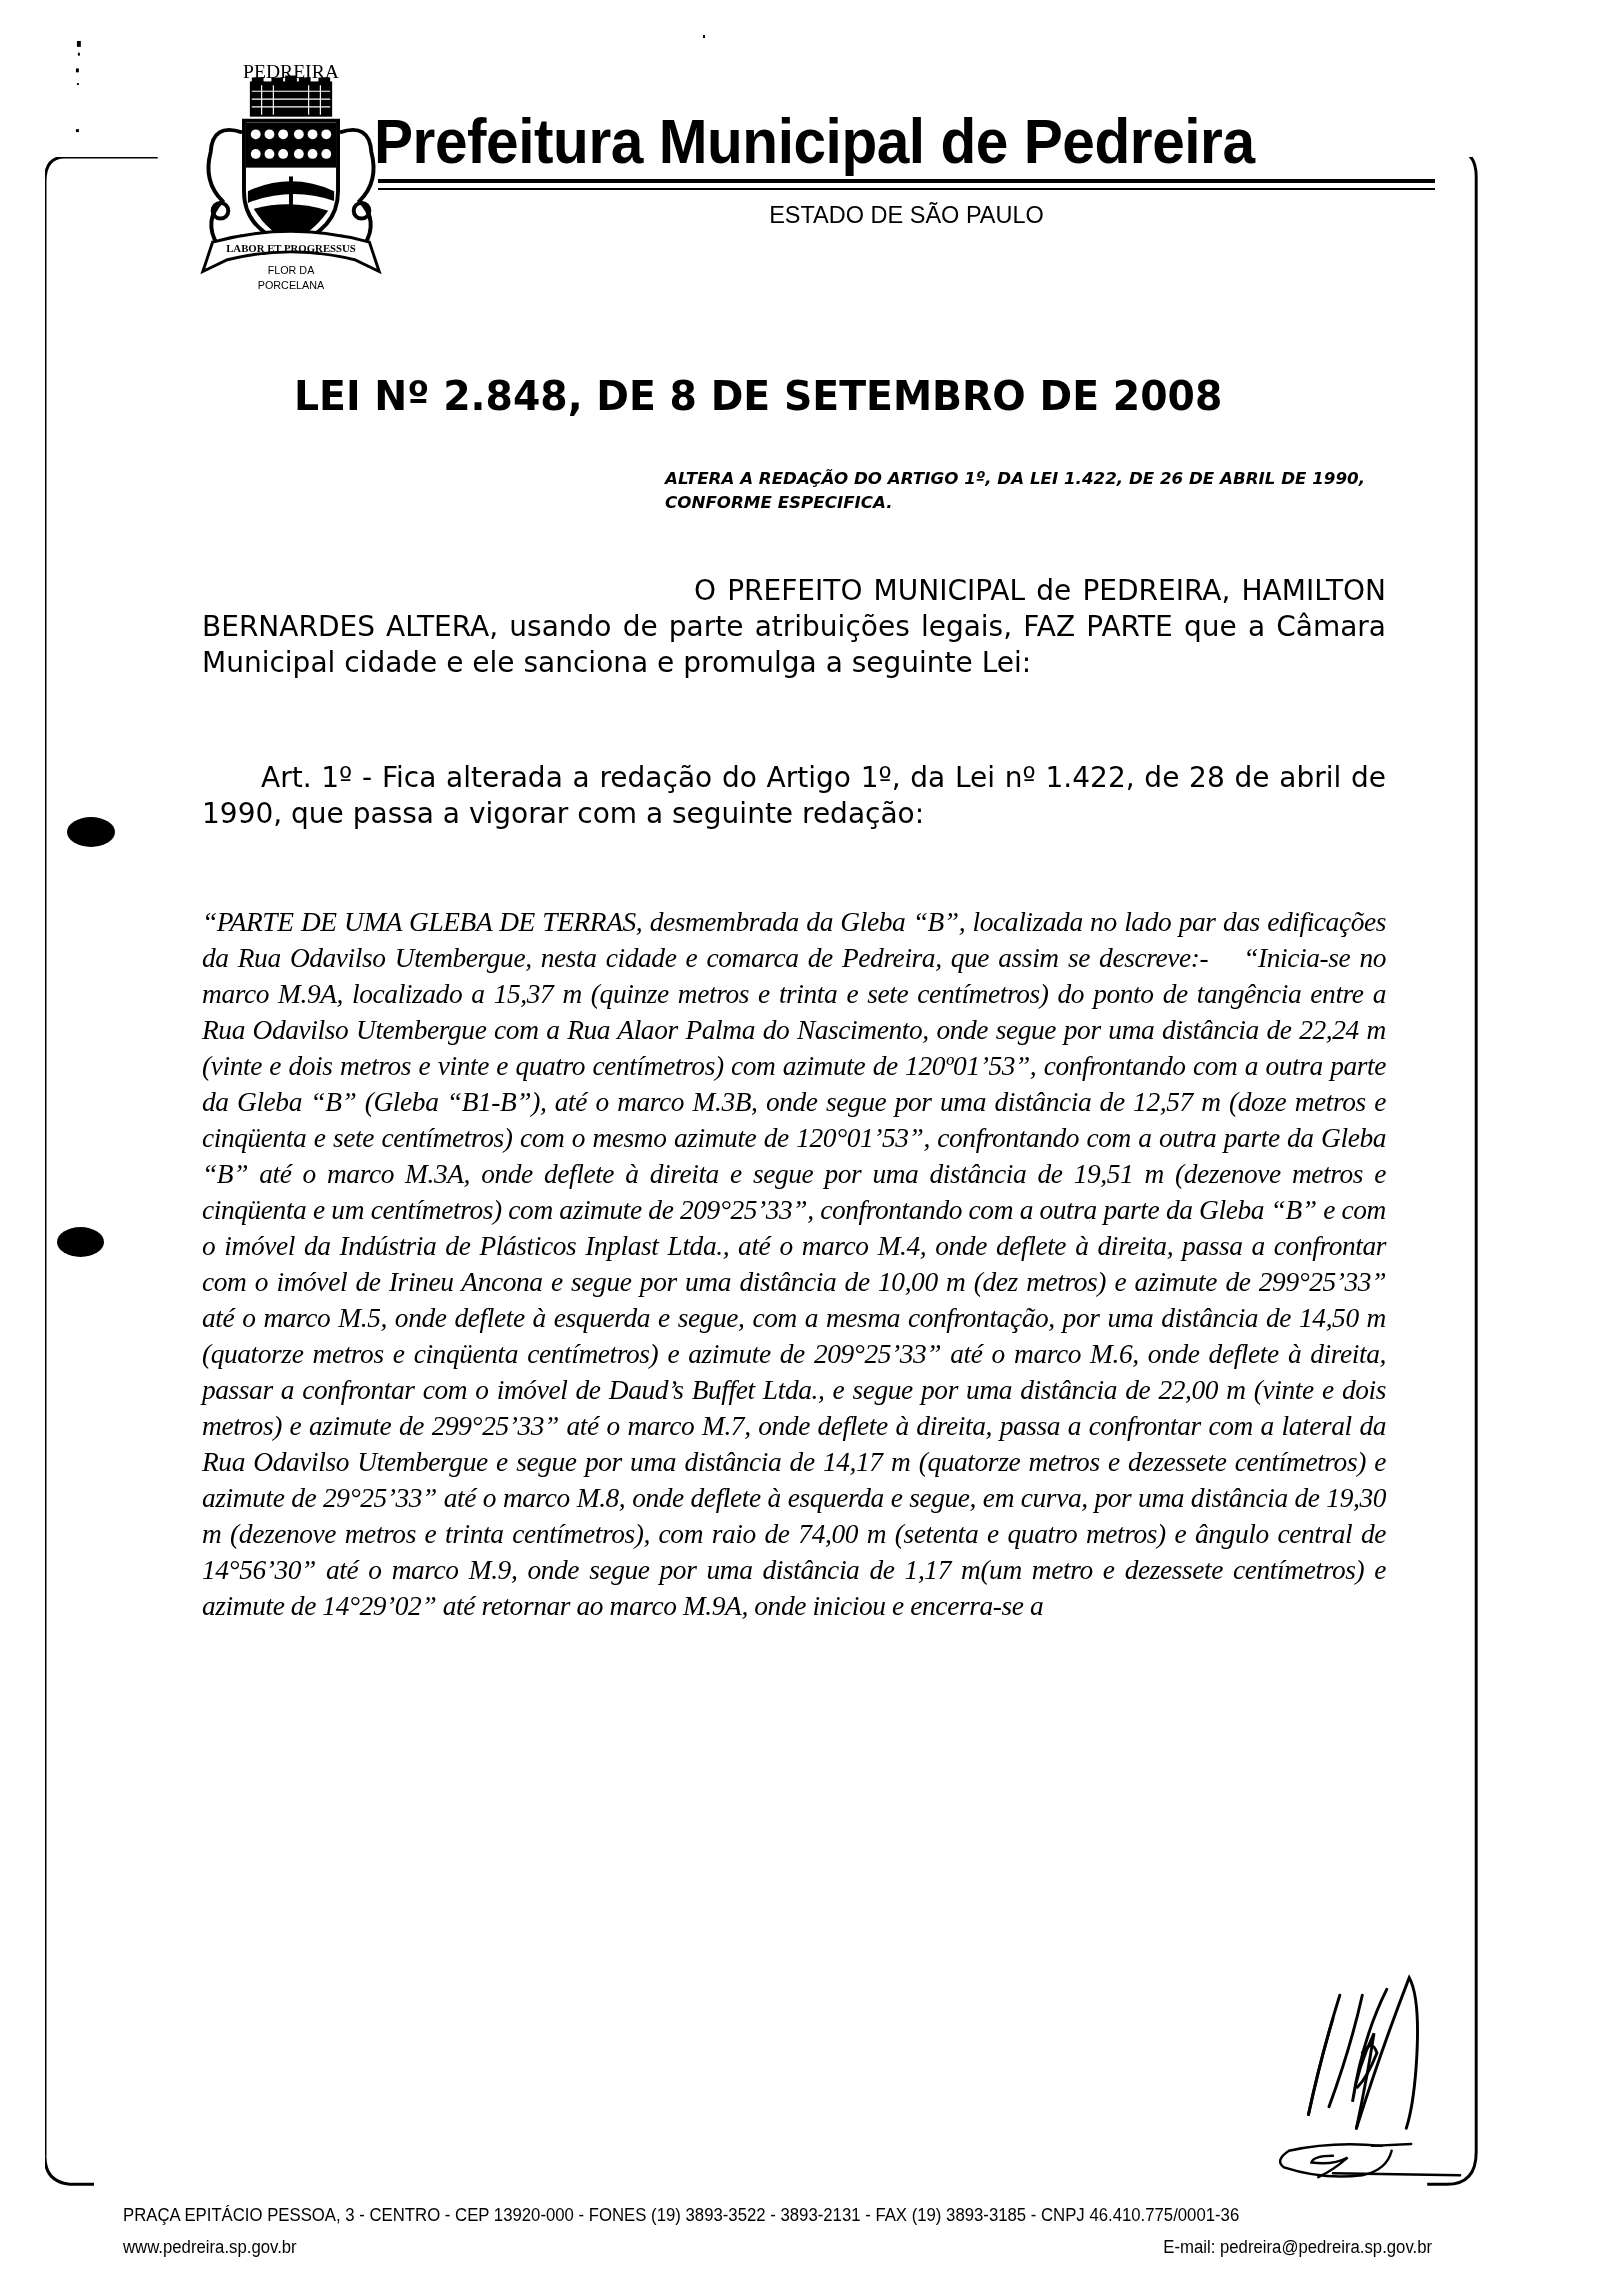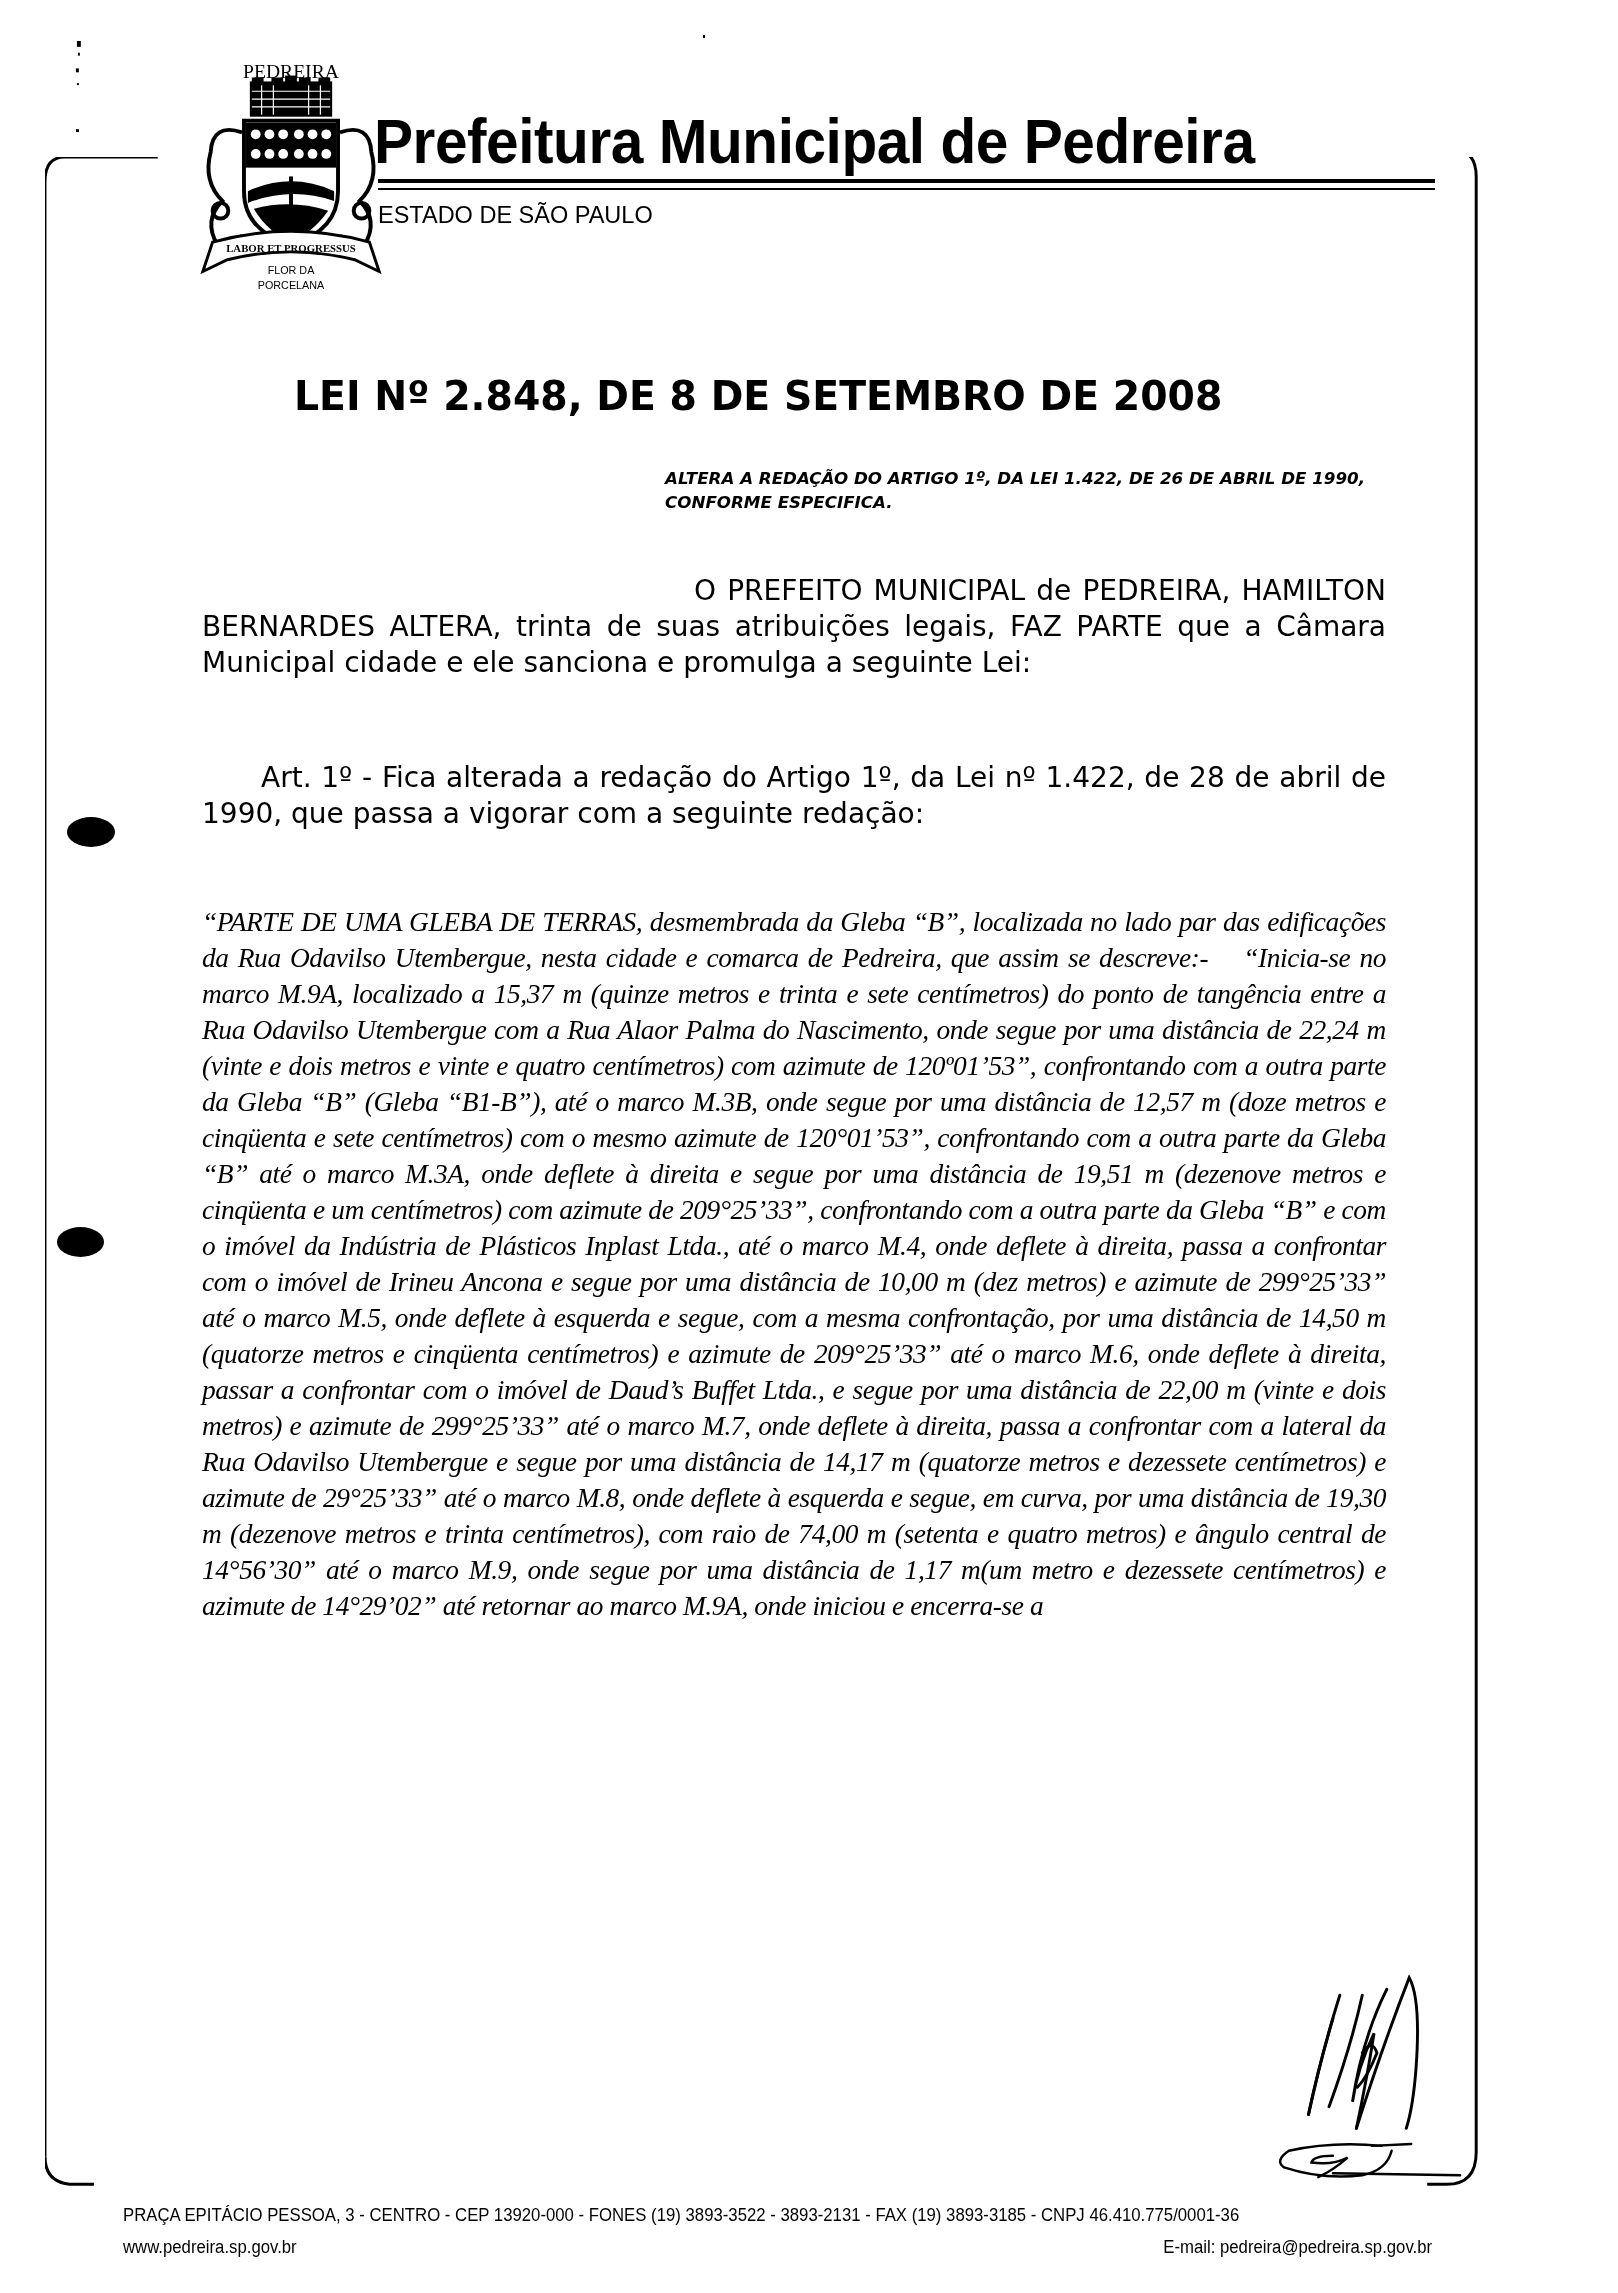--- a/index.html
+++ b/index.html
@@ -71,20 +71,21 @@
       top: 188px;
       width: 1057px;
       height: 2px;
       background: #000;
     }
     .header-sub {
       position: absolute;
       left: 378px;
       top: 204px;
       width: 1057px;
+      text-align: center;
       font-family: "Liberation Sans", sans-serif;
       font-size: 23.5px;
       line-height: 1;
     }
 
     
     .law-title {
       position: absolute;
       left: 294px;
       top: 376px;
@@ -286,21 +287,21 @@
 <div class="header-title">Prefeitura Municipal de Pedreira</div>
 <div class="header-rule-1"></div>
 <div class="header-rule-2"></div>
 <div class="header-sub">ESTADO DE SÃO PAULO</div>
 
 <div class="law-title">LEI Nº 2.848, DE 8 DE SETEMBRO DE 2008</div>
 <div class="law-ementa">ALTERA A REDAÇÃO DO ARTIGO 1º, DA LEI 1.422, DE 26 DE ABRIL DE 1990, CONFORME ESPECIFICA.</div>
 
 <div class="body-text preamble">
   <span class="indent-big"></span><span class="bold">O PREFEITO MUNICIPAL de PEDREIRA,</span>
-  <span class="bold">HAMILTON BERNARDES ALTERA,</span><span> trinta de suas atribuições legais,</span>
+  <span class="bold">HAMILTON BERNARDES ALTERA,</span><span> usando de parte atribuições legais,</span>
   <span class="bold">FAZ PARTE</span><span> que a Câmara Municipal cidade e ele sanciona e promulga a seguinte Lei:</span>
 </div>
 
 <div class="body-text art1">
   <span class="indent-art"></span><span class="bold">Art. 1º -</span><span> Fica alterada a redação do Artigo 1º, da Lei nº 1.422, de 28 de abril de 1990, que passa a vigorar com a seguinte redação:</span>
 </div>
 
 <div class="body-text desc">
   <span>“PARTE DE UMA GLEBA DE TERRAS, desmembrada da Gleba “B”, localizada no lado par das edificações da Rua Odavilso Utembergue, nesta cidade e comarca de Pedreira, que assim se descreve:-</span><span class="desc-inner-gap"></span><span>“Inicia-se no marco M.9A, localizado a 15,37 m (quinze metros e trinta e sete centímetros) do ponto de tangência entre a Rua Odavilso Utembergue com a Rua Alaor Palma do Nascimento, onde segue por uma distância de 22,24 m (vinte e dois metros e vinte e quatro centímetros) com azimute de 120º01’53”, confrontando com a outra parte da Gleba “B” (Gleba “B1-B”), até o marco M.3B, onde segue por uma distância de 12,57 m (doze metros e cinqüenta e sete centímetros) com o mesmo azimute de 120°01’53”, confrontando com a outra parte da Gleba “B” até o marco M.3A, onde deflete à direita e segue por uma distância de 19,51 m (dezenove metros e cinqüenta e um centímetros) com azimute de 209°25’33”, confrontando com a outra parte da Gleba “B” e com o imóvel da Indústria de Plásticos Inplast Ltda., até o marco M.4, onde deflete à direita, passa a confrontar com o imóvel de Irineu Ancona e segue por uma distância de 10,00 m (dez metros) e azimute de 299°25’33” até o marco M.5, onde deflete à esquerda e segue, com a mesma confrontação, por uma distância de 14,50 m (quatorze metros e cinqüenta centímetros) e azimute de 209°25’33” até o marco M.6, onde deflete à direita, passar a confrontar com o imóvel de Daud’s Buffet Ltda., e segue por uma distância de 22,00 m (vinte e dois metros) e azimute de 299°25’33” até o marco M.7, onde deflete à direita, passa a confrontar com a lateral da Rua Odavilso Utembergue e segue por uma distância de 14,17 m (quatorze metros e dezessete centímetros) e azimute de 29°25’33” até o marco M.8, onde deflete à esquerda e segue, em curva, por uma distância de 19,30 m (dezenove metros e trinta centímetros), com raio de 74,00 m (setenta e quatro metros) e ângulo central de 14°56’30” até o marco M.9, onde segue por uma distância de 1,17 m(um metro e dezessete centímetros) e azimute de 14°29’02” até retornar ao marco M.9A, onde iniciou e encerra-se a</span>
 </div>

